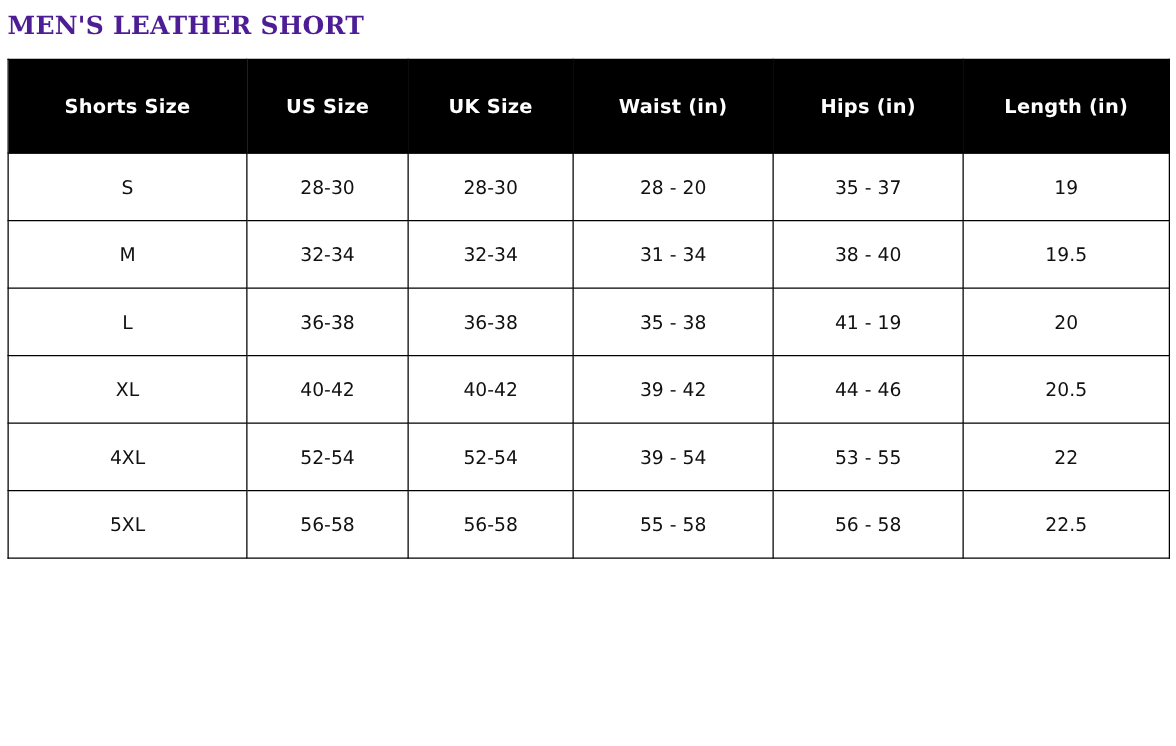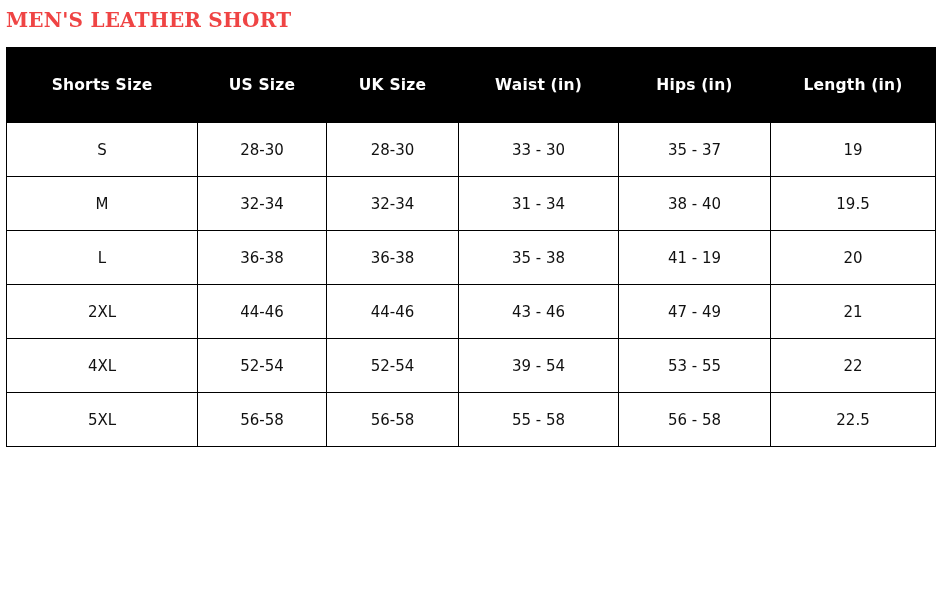--- a/index.html
+++ b/index.html
@@ -18,21 +18,21 @@
     width: 941px;
     height: 597px;
     box-sizing: border-box;
     position: relative;
   }
   .page-title {
     font-family: "DejaVu Serif", serif;
     font-size: 20px;
     font-weight: 700;
     letter-spacing: 0.2px;
-    color: #ef4444;
+    color: #4c1d95;
     padding: 8px 0 0 6px;
     margin: 0;
     line-height: 1.2;
   }
   .table-wrap {
     position: absolute;
     left: 6px;
     top: 47px;
     width: 929px;
   }
@@ -96,47 +96,47 @@
           <th>Waist (in)</th>
           <th>Hips (in)</th>
           <th>Length (in)</th>
         </tr>
       </thead>
       <tbody>
         <tr>
           <td>S</td>
           <td>28-30</td>
           <td>28-30</td>
-          <td>33 - 30</td>
+          <td>28 - 20</td>
           <td>35 - 37</td>
           <td>19</td>
         </tr>
         <tr>
           <td>M</td>
           <td>32-34</td>
           <td>32-34</td>
           <td>31 - 34</td>
           <td>38 - 40</td>
           <td>19.5</td>
         </tr>
         <tr>
           <td>L</td>
           <td>36-38</td>
           <td>36-38</td>
           <td>35 - 38</td>
           <td>41 - 19</td>
           <td>20</td>
         </tr>
         <tr>
-          <td>2XL</td>
-          <td>44-46</td>
-          <td>44-46</td>
-          <td>43 - 46</td>
-          <td>47 - 49</td>
-          <td>21</td>
+          <td>XL</td>
+          <td>40-42</td>
+          <td>40-42</td>
+          <td>39 - 42</td>
+          <td>44 - 46</td>
+          <td>20.5</td>
         </tr>
         <tr>
           <td>4XL</td>
           <td>52-54</td>
           <td>52-54</td>
           <td>39 - 54</td>
           <td>53 - 55</td>
           <td>22</td>
         </tr>
         <tr>

